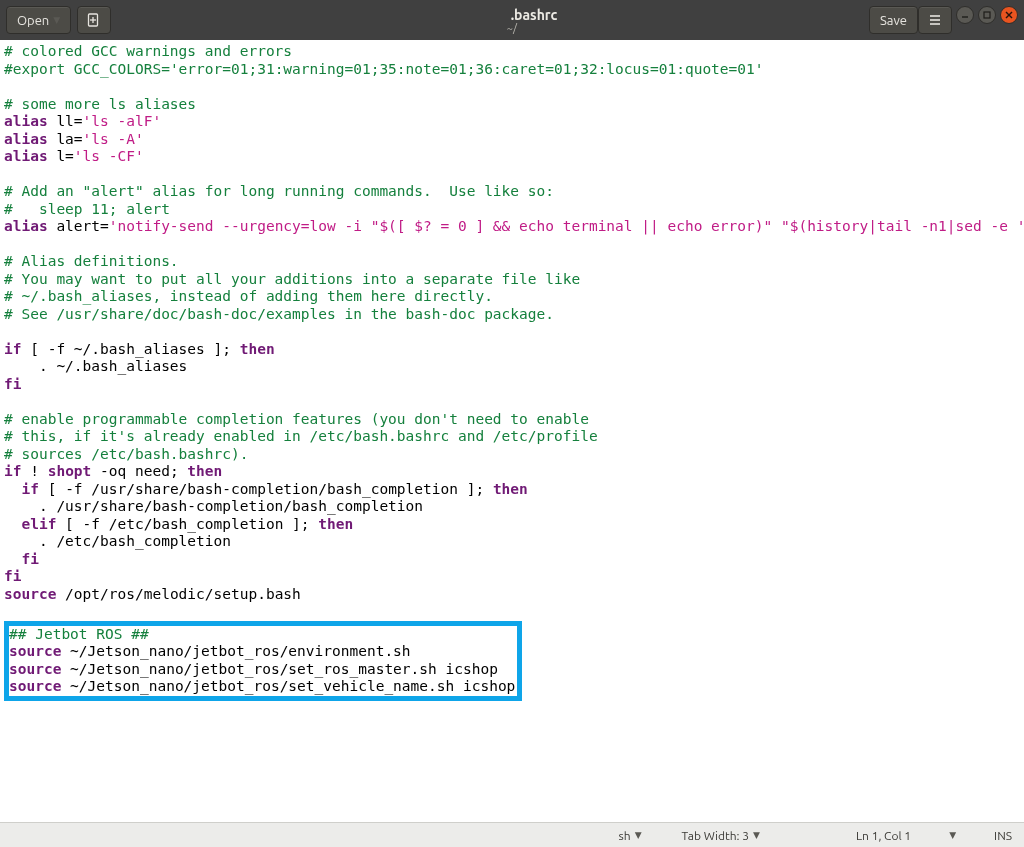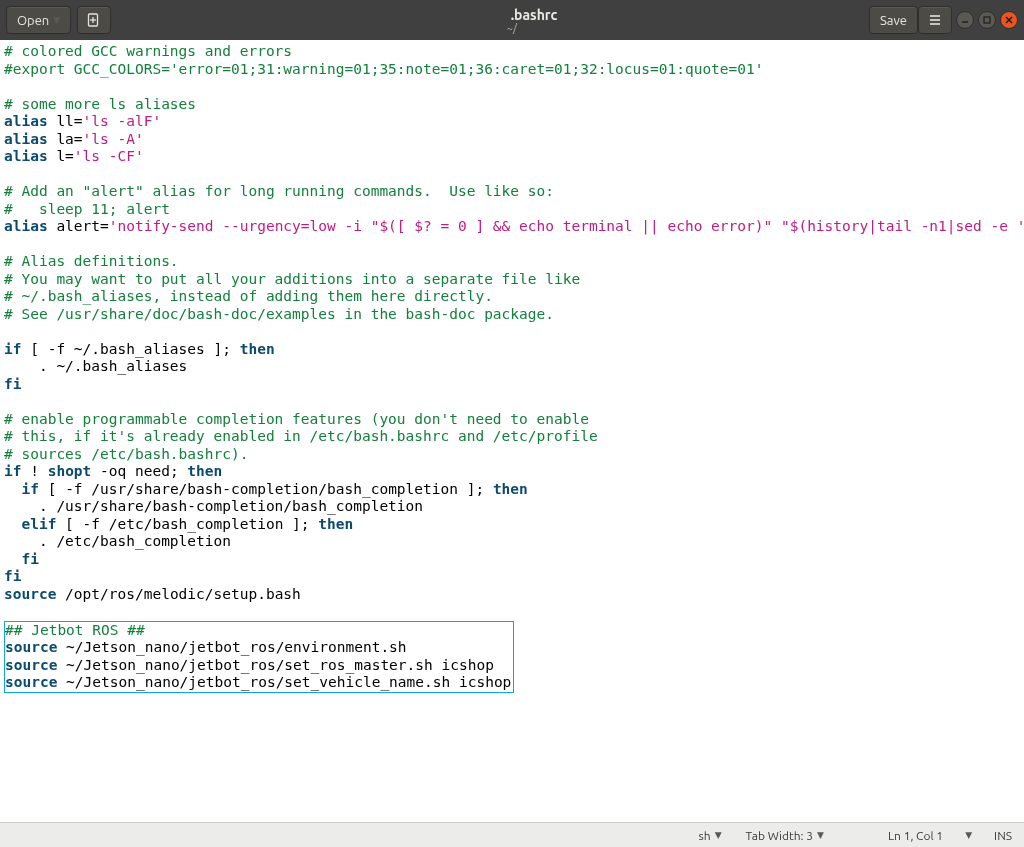--- a/index.html
+++ b/index.html
@@ -12,50 +12,50 @@
   .btn {
     background: #4c4b46; border: 1px solid #2f2e2b; border-radius: 4px;
     height: 28px; display: flex; align-items: center; justify-content: center;
     color: #e6e4df; font-size: 13px; padding: 0 10px; cursor: pointer;
     box-shadow: inset 0 1px 0 rgba(255,255,255,0.08);
   }
   .btn.icon-btn { width: 34px; padding: 0; }
   .title-center { position: absolute; left: 0; right: 0; text-align: center; pointer-events: none; }
   .title-main { font-weight: 600; font-size: 14px; color: #eceae4; margin-left: 44px; }
   .title-sub { font-size: 11px; color: #b7b5ae; margin-top: -1px; }
-  .right-group { margin-left: auto; display: flex; align-items: center; }
+  .right-group { margin-left: auto; display: flex; align-items: flex-start; }
   .win-controls { display: flex; align-items: center; gap: 4px; margin-left: 4px; }
   .win-circle {
     width: 18px; height: 18px; border-radius: 50%; background: #5a5954;
     display: flex; align-items: center; justify-content: center; cursor: pointer;
     border: 1px solid #2f2e2b;
   }
   .win-circle.close { background: #e95420; }
   .win-circle svg { width: 10px; height: 10px; }
   .editor {
     font-family: "DejaVu Sans Mono","Liberation Mono",monospace;
     font-size: 14.5px; line-height: 17.5px;
     padding: 3px 4px 3px 4px;
     white-space: pre; color: #000;
     height: 780px; overflow: hidden;
   }
   .c-comment { color: #15803d; }
-  .c-kw { color: #0c4a6e; font-weight: bold; }
+  .c-kw { color: #701a75; font-weight: bold; }
   .c-str { color: #c01c86; }
   .c-plain { color: #000; }
   .red-box {
-    border: 1px solid #0ea5e9;
+    border: 5px solid #0ea5e9;
     display: inline-block;
     padding: 0 2px 0 0;
   }
   .statusbar {
     position: absolute; bottom: 0; left: 0; right: 0;
     height: 25px; background: #ececea; border-top: 1px solid #cfcfcb;
     display: flex; align-items: center; font-size: 12px; color: #3b3a36;
-    padding: 0 8px; gap: 4px;
+    padding: 0 8px; gap: 20px;
   }
   .status-spacer { flex: 1; }
   .status-item { display: flex; align-items: center; gap: 4px; padding: 0 10px; cursor: pointer; }
   .chev-down { font-size: 9px; color: #5a5954; }
   .status-sep-wide { width: 36px; }
 </style>
 </head>
 <body>
 
 <div class="titlebar">

